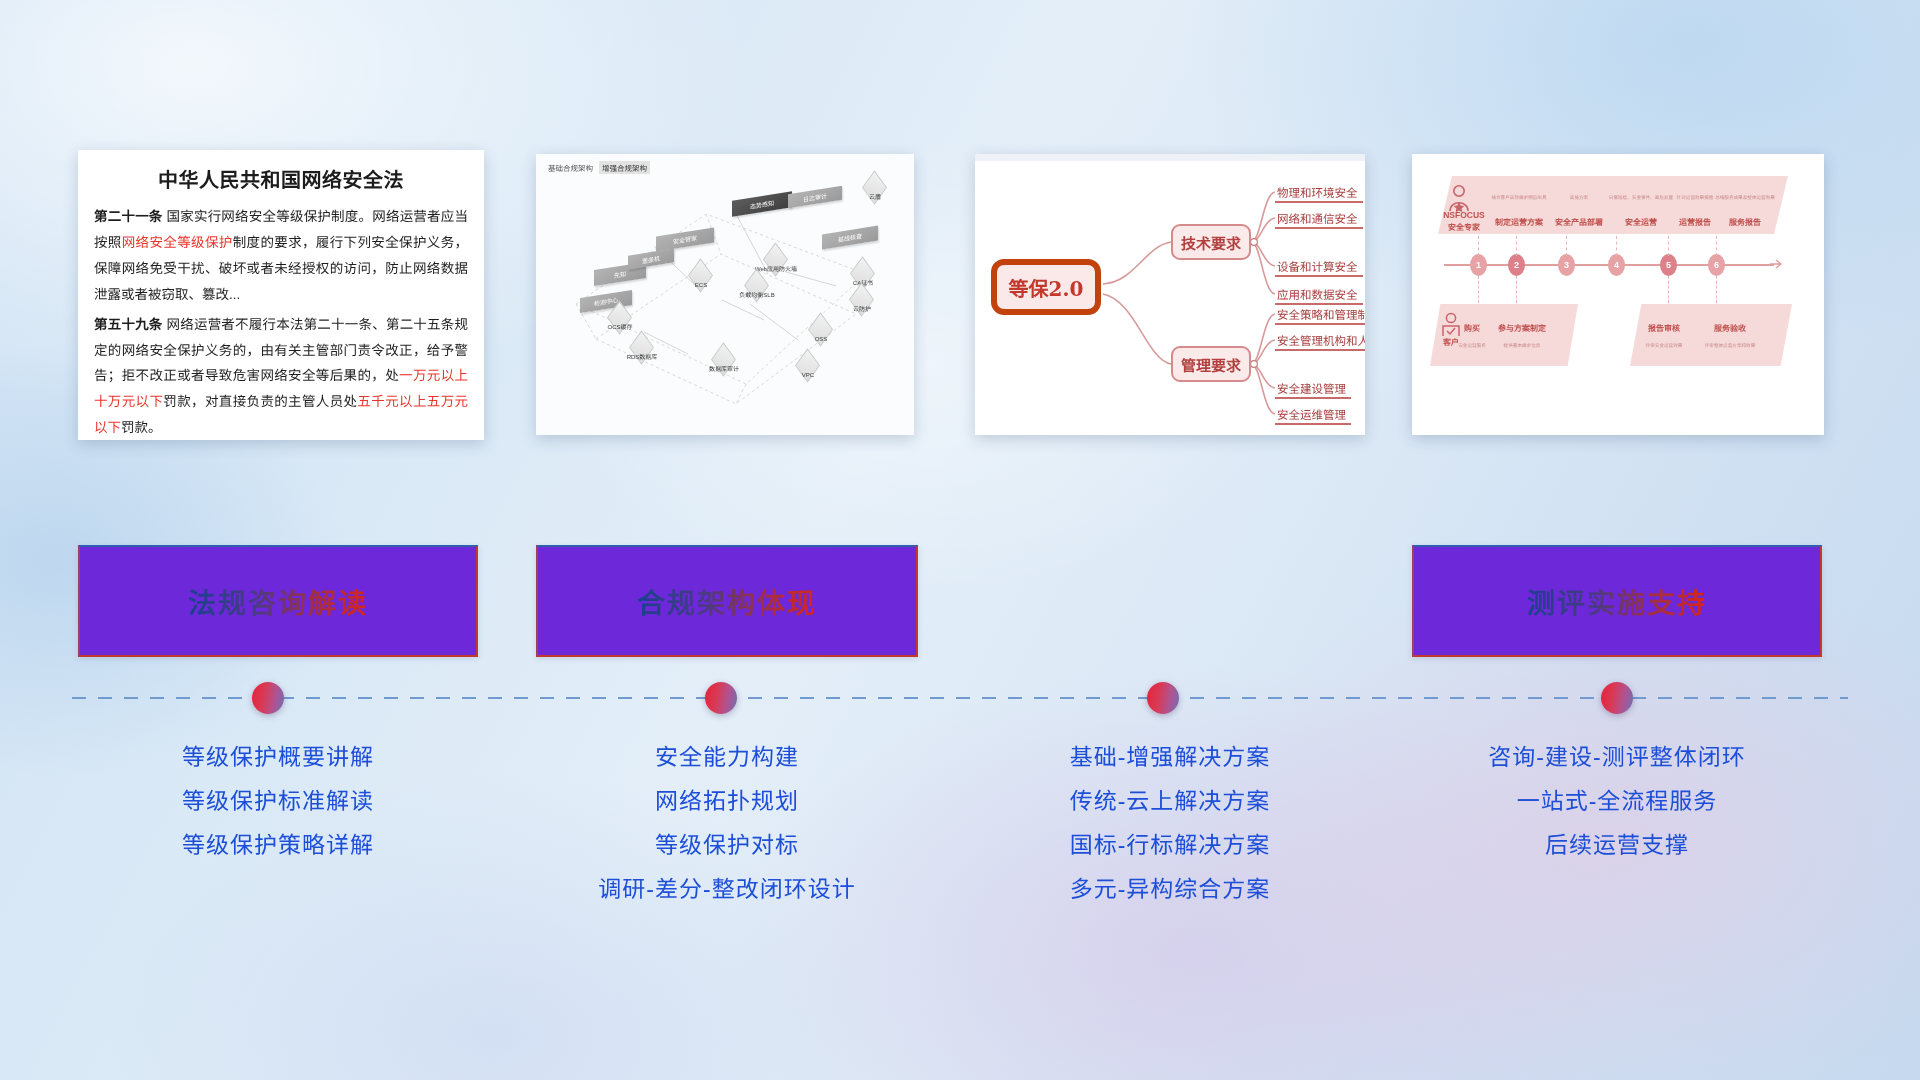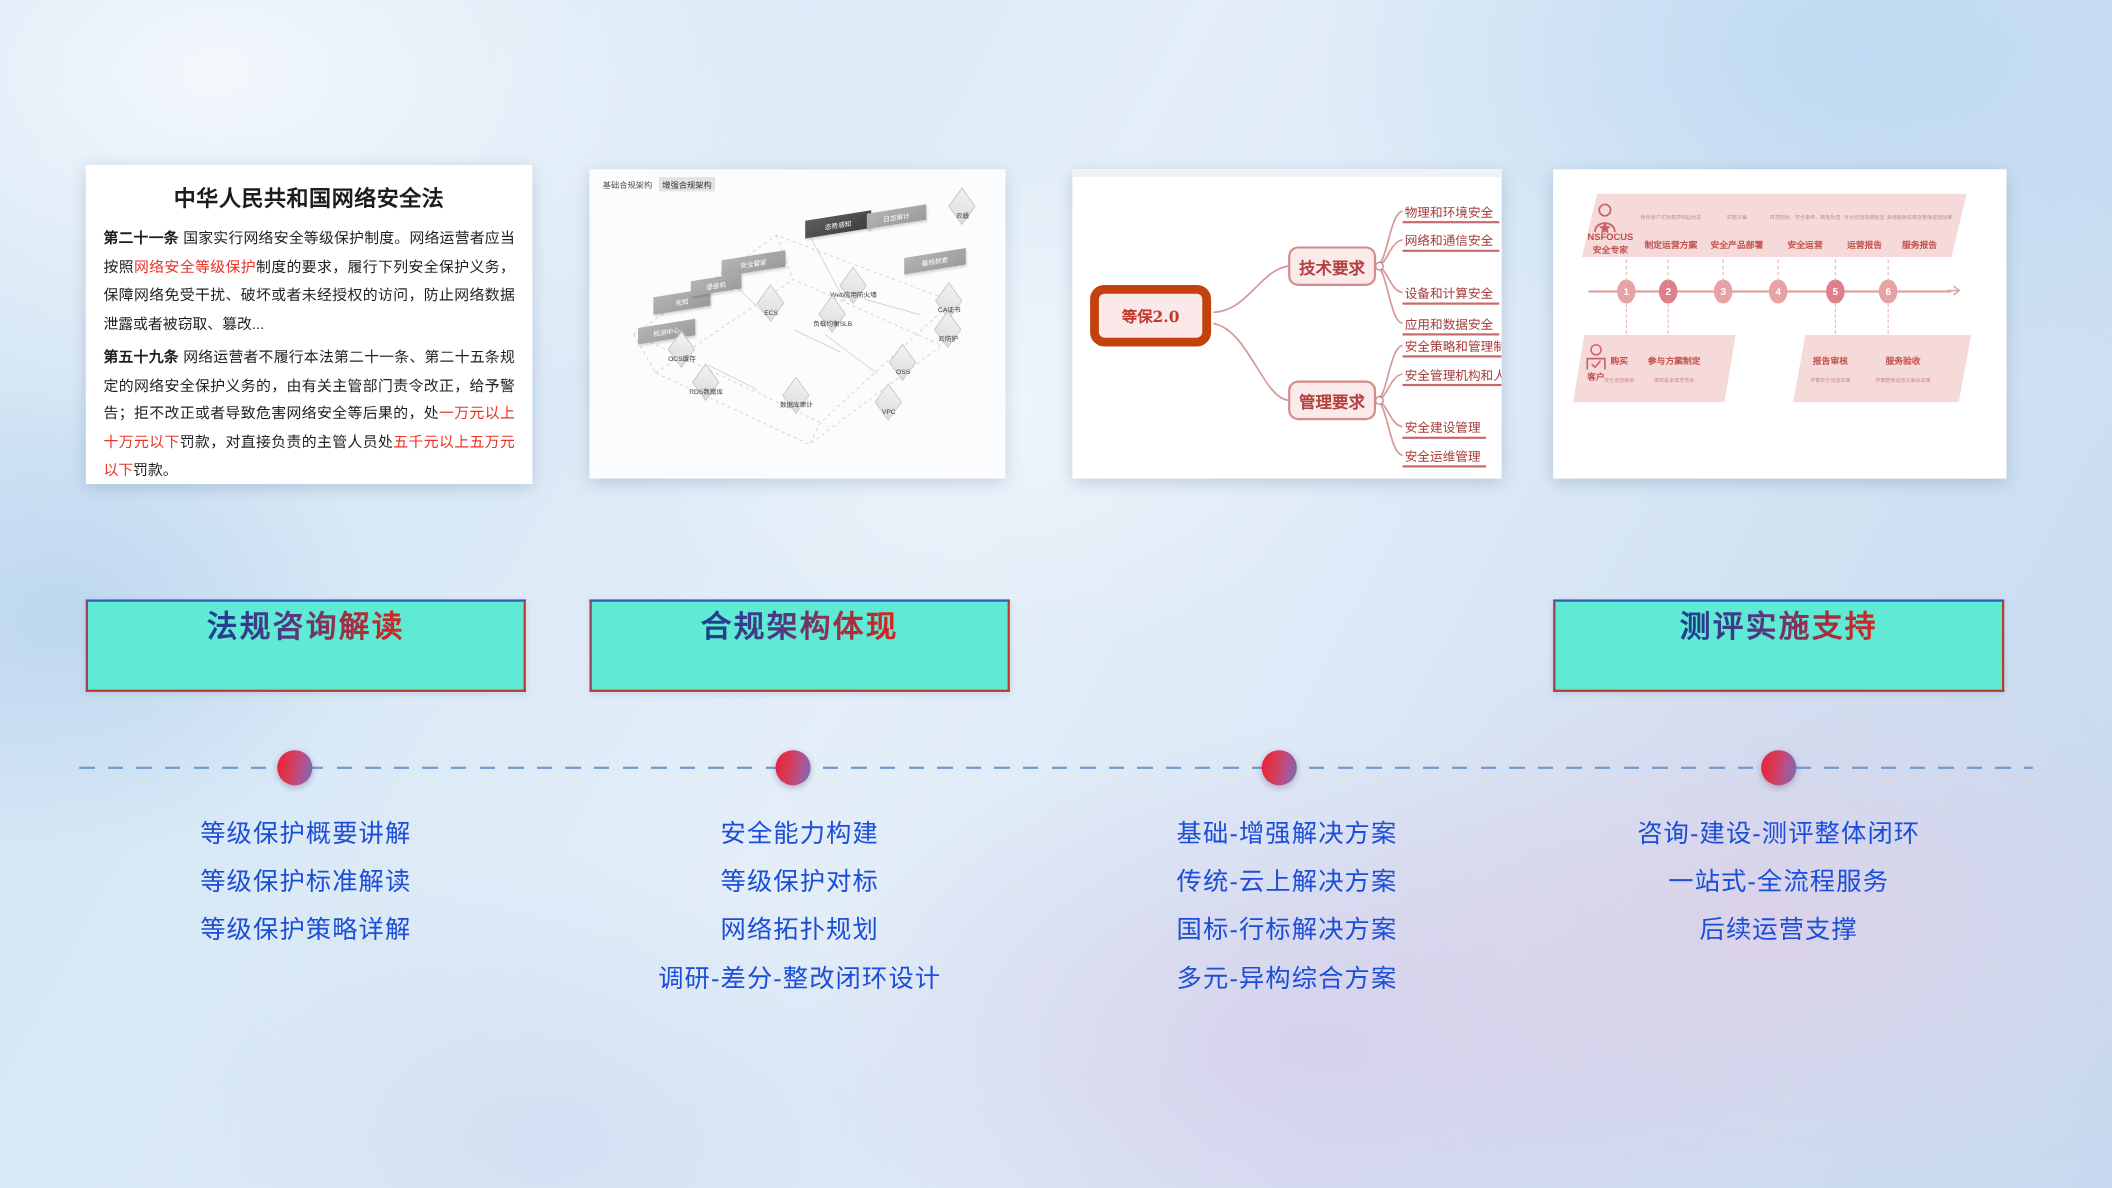--- a/index.html
+++ b/index.html
@@ -68,22 +68,22 @@
 
   
   .mm { position:relative; width:100%; height:100%; background:#fff; }
   .mm .hdrbar{position:absolute;top:0;left:0;right:0;height:7px;background:#eef2f7;}
   .mm svg { position:absolute; inset:0; }
   .mmbox { position:absolute; border:2px solid #d58b8b; background:#fbeaea;
       border-radius:9px; color:#b1403f; font-size:15px; font-weight:bold;
       display:flex; align-items:center; justify-content:center;
       font-family:"DejaVu Serif","Liberation Serif",serif; }
   .mmroot { position:absolute; left:16px; top:105px; width:110px; height:56px;
-      border:8px solid #c2410c; background:#fbe8e8; border-radius:13px;
-      color:#c0392b; font-size:14px; font-weight:bold;
+      border:6px solid #c2410c; background:#fbe8e8; border-radius:13px;
+      color:#c0392b; font-size:20px; font-weight:bold;
       display:flex; align-items:center; justify-content:center;
       font-family:"DejaVu Serif","Liberation Serif",serif; }
   .leaf { position:absolute; font-size:11.5px; color:#a83d3d; white-space:nowrap;
       font-family:"DejaVu Serif","Liberation Serif",serif; }
   .leafline { position:absolute; height:2px; background:#c96a6a; }
 
   
   .nf { position:relative; width:100%; height:100%; background:#fff; padding:0; }
   .band { position:absolute; background:#f6dada; }
   .band.top { left:26px; top:22px; width:350px; height:58px;
@@ -98,24 +98,24 @@
   .tl-line { position:absolute; left:32px; top:110px; width:330px; height:1.6px; background:#e0a0a0; }
   .tl-dot { position:absolute; width:17px; height:22px; border-radius:50%;
       background:#e7a2a6; color:#fff; font-size:9px; font-weight:bold;
       display:flex; align-items:center; justify-content:center; top:100px; }
   .tl-dot.strong { background:#dd8089; }
   .vdash { position:absolute; width:0; border-left:1px dashed #e8b4b4; }
 
   
   .pills { position:absolute; top:545px; left:0; width:1920px; height:100px; }
   .pill {
-    position:absolute; height:84px; background:#5eead4;
+    position:absolute; height:112px; background:#6d28d9;
     border-top:2px solid #2f5fb0; border-left:2px solid #9f3f5e;
     border-right:2px solid #c0392b; border-bottom:2px solid #c0392b;
-    display:flex; align-items:flex-start; justify-content:center;
+    display:flex; align-items:center; justify-content:center;
     box-shadow:0 2px 6px rgba(40,70,110,.14);
   }
   .pill .txt {
     font-size:28px; font-weight:bold; letter-spacing:2px;
     background:linear-gradient(90deg,#1c3f8f 0%,#4b3a86 38%,#9b2f4a 68%,#d8251c 100%);
     -webkit-background-clip:text; background-clip:text; color:transparent;
     -webkit-text-fill-color:transparent;
   }
   .pill.p1 { left:78px;   width:400px; }
   .pill.p2 { left:536px;  width:382px; }
@@ -361,22 +361,22 @@
   <div class="node n4"></div>
 
   <div class="lists">
     <ul class="col l1" id="col1">
         <li>等级保护概要讲解</li>
         <li>等级保护标准解读</li>
         <li>等级保护策略详解</li>
       </ul>
     <ul class="col l2" id="col2">
         <li>安全能力构建</li>
+        <li>网络拓扑规划</li>
         <li>等级保护对标</li>
-        <li>网络拓扑规划</li>
         <li>调研-差分-整改闭环设计</li>
       </ul>
     <ul class="col l3" id="col3">
         <li>基础-增强解决方案</li>
         <li>传统-云上解决方案</li>
         <li>国标-行标解决方案</li>
         <li>多元-异构综合方案</li>
       </ul>
     <ul class="col l4" id="col4">
         <li>咨询-建设-测评整体闭环</li>

